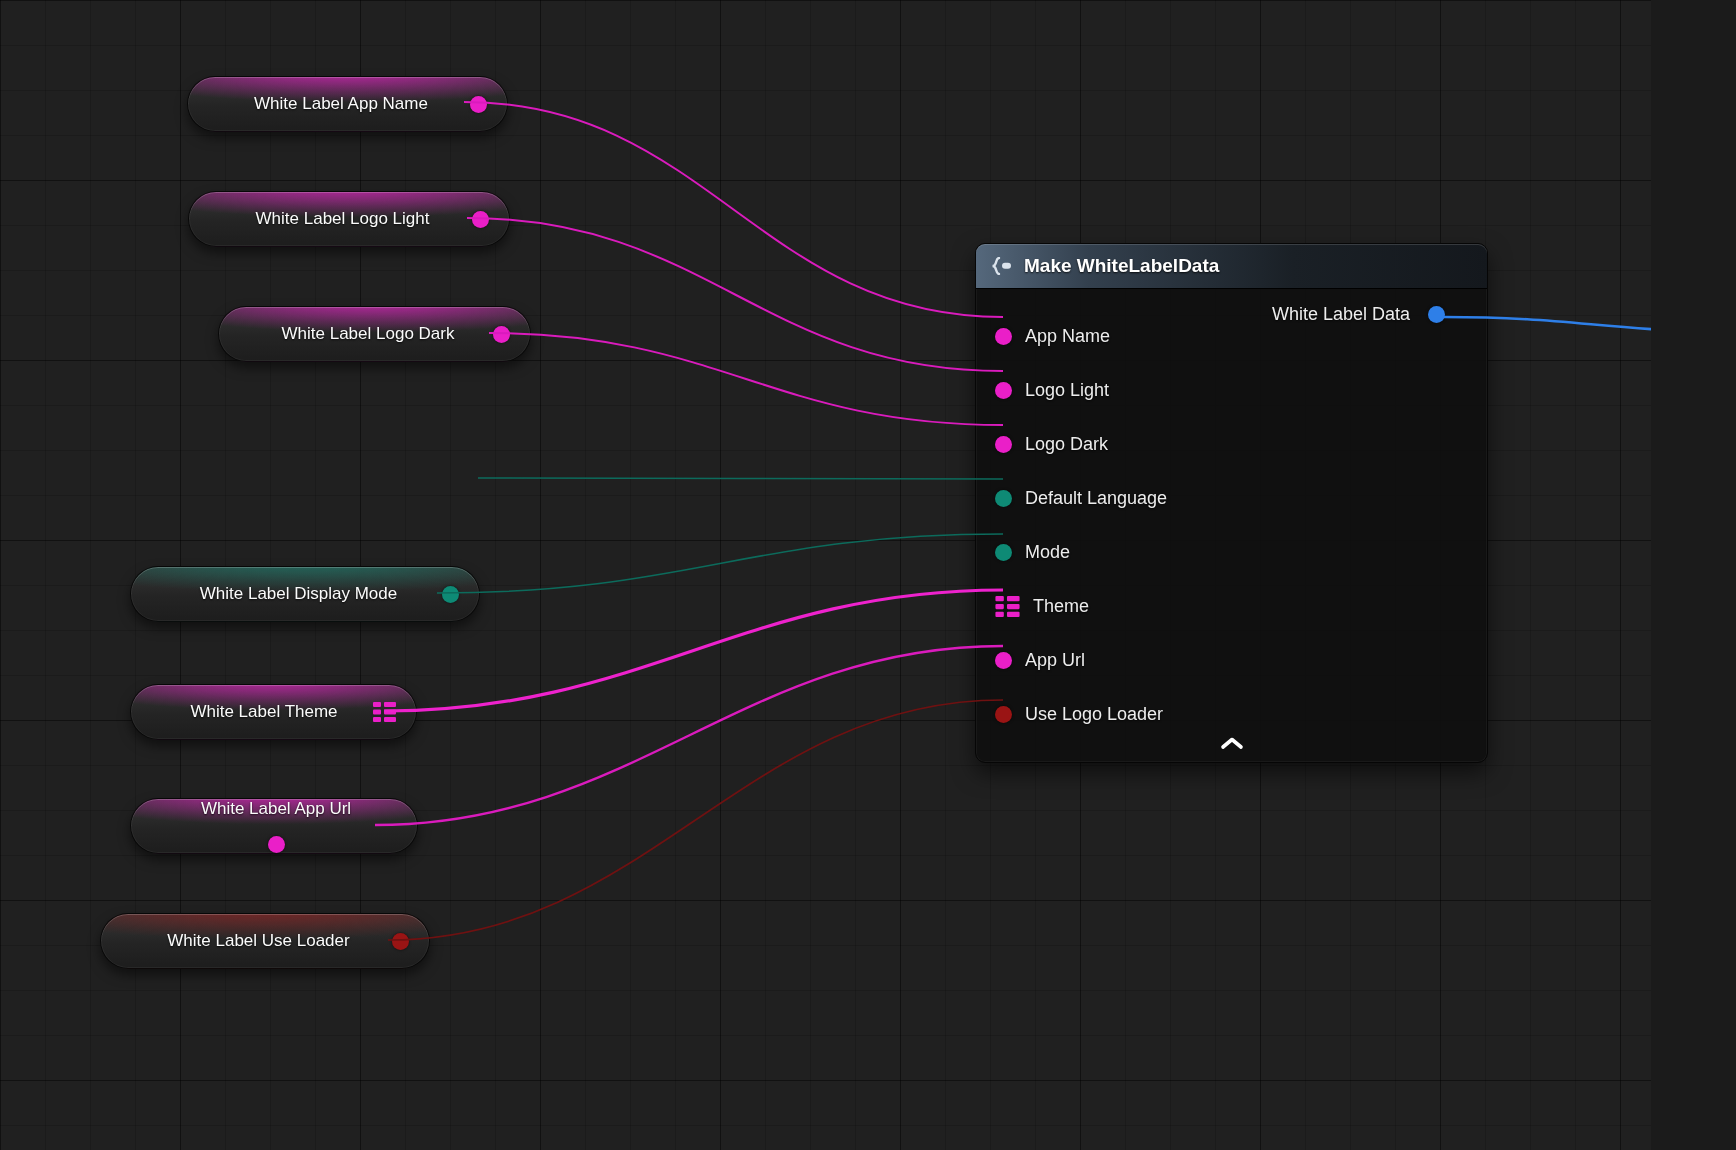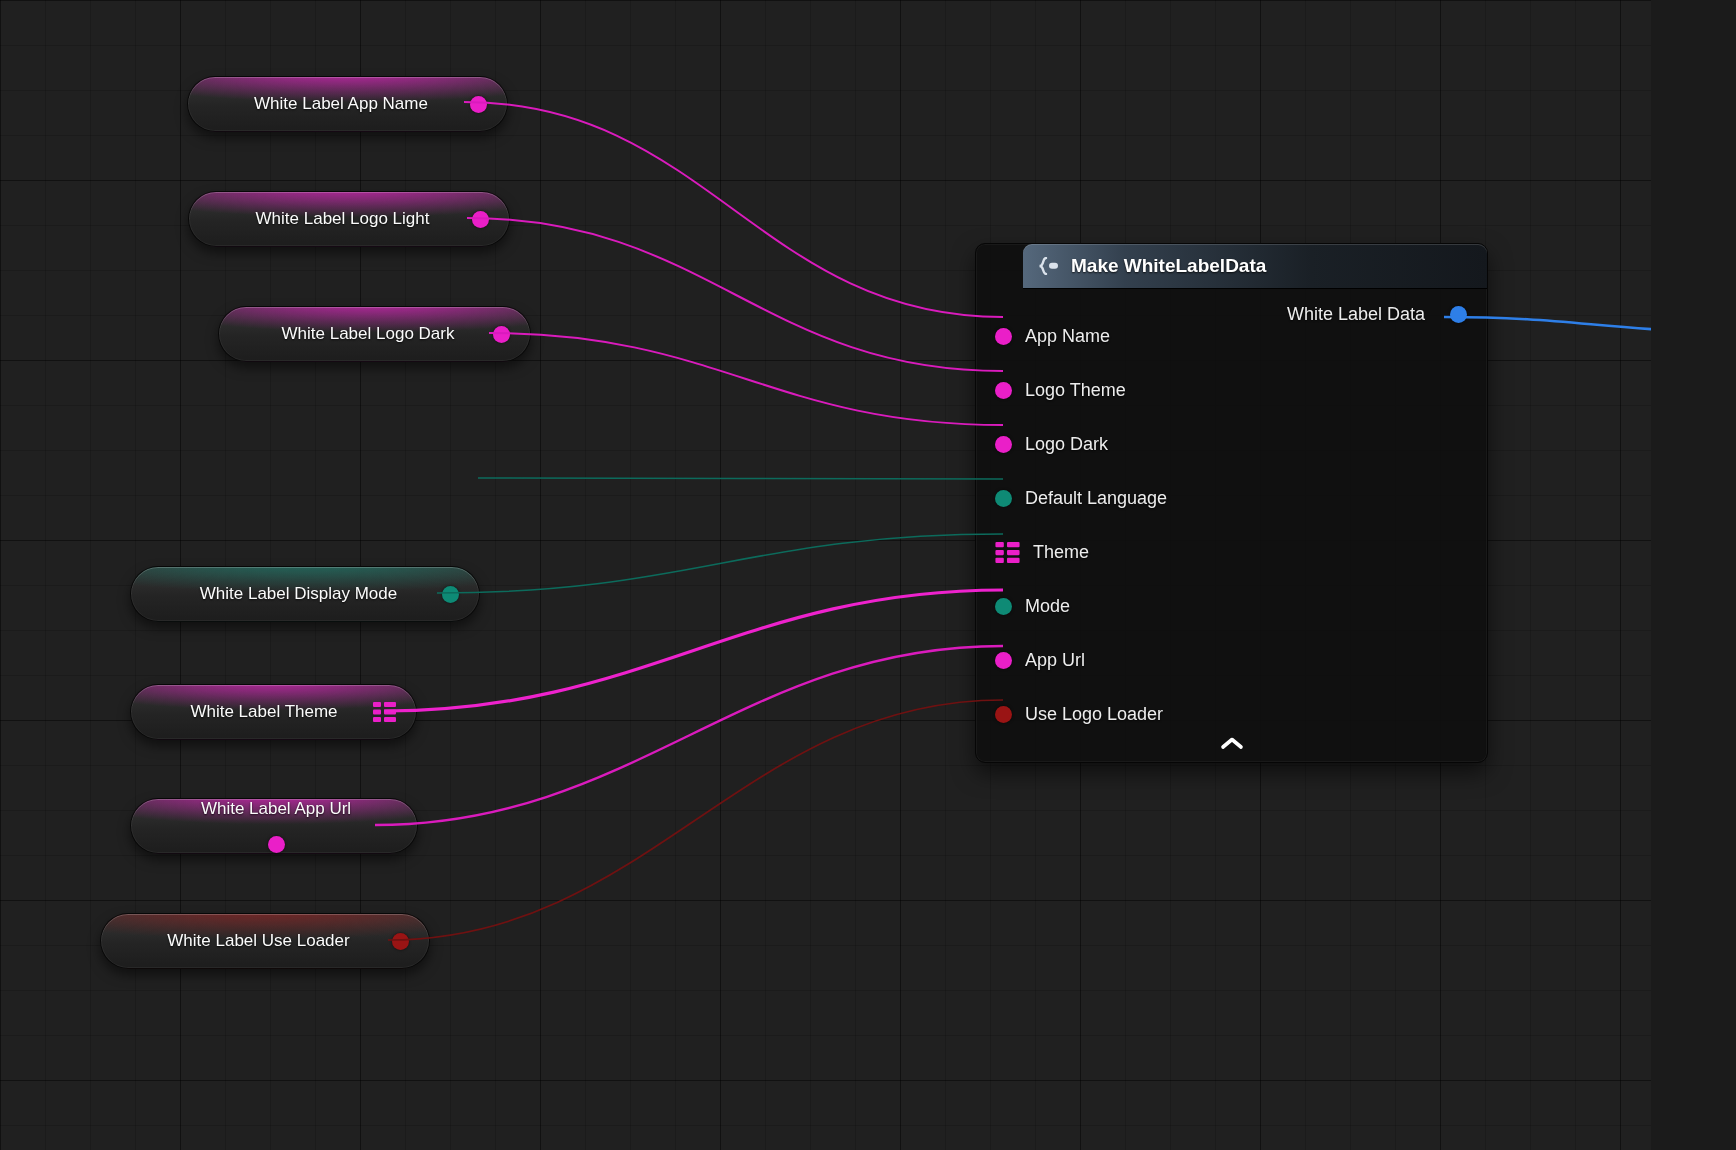--- a/index.html
+++ b/index.html
@@ -48,34 +48,33 @@
     background:rgba(15,15,15,0.94);
     border:1px solid #060606;border-radius:10px;box-sizing:border-box;
     box-shadow:0 10px 22px rgba(0,0,0,0.55), inset 0 0 0 1px rgba(255,255,255,0.04);
   }
   .mn-header{
     height:44px;border-radius:9px 9px 0 0;
     display:flex;align-items:center;gap:10px;padding:0 14px;
     background:linear-gradient(90deg,#55687c 0%, #33404e 22%, #1a2026 62%, #14181d 100%);
     border-bottom:1px solid #000;
     box-shadow:inset 0 1px 0 rgba(255,255,255,0.14);
-    margin-left:47px;
   }
   .mn-title{color:#ffffff;font-size:19px;font-weight:bold;
     text-shadow:0 1px 2px rgba(0,0,0,0.8);white-space:nowrap;}
   .mn-body{padding-top:20px;}
   .mn-row{height:54px;display:flex;align-items:center;gap:13px;padding-left:19px;}
   .mn-label{color:#ededed;font-size:18px;text-shadow:0 1px 2px rgba(0,0,0,0.75);white-space:nowrap;}
   .p-pink{background:#ea1fc8;}
   .p-teal{background:#0e8a75;}
   .p-red{background:#9a1414;}
   .p-blue{background:#2e7fe8;}
   .mn-output{
-    position:absolute;top:60px;right:20px;
-    display:flex;align-items:center;gap:25px;
+    position:absolute;top:60px;right:42px;
+    display:flex;align-items:center;gap:18px;
   }
   .mn-collapse{
     position:absolute;bottom:4px;left:0;right:0;height:30px;
     display:flex;align-items:center;justify-content:center;cursor:pointer;
   }
 
   
   .wires{position:absolute;left:0;top:0;pointer-events:none;z-index:5;}
   .wires path{fill:none;pointer-events:visibleStroke;}
 
@@ -144,50 +143,50 @@
         <span class="mn-title">Make WhiteLabelData</span>
       </div>
 
       <div class="mn-body">
         <div class="mn-row">
           <span class="pin round p-pink"></span>
           <span class="mn-label">App Name</span>
         </div>
         <div class="mn-row">
           <span class="pin round p-pink"></span>
-          <span class="mn-label">Logo Theme</span>
+          <span class="mn-label">Logo Light</span>
         </div>
         <div class="mn-row">
           <span class="pin round p-pink"></span>
           <span class="mn-label">Logo Dark</span>
         </div>
         <div class="mn-row">
           <span class="pin round p-teal"></span>
           <span class="mn-label">Default Language</span>
+        </div>
+        <div class="mn-row">
+          <span class="pin round p-teal"></span>
+          <span class="mn-label">Mode</span>
         </div>
         <div class="mn-row">
           <span class="pin map-icon">
             <svg width="25" height="21" viewBox="0 0 23 20">
               <g fill="#ea1fc8">
                 <rect x="0" y="0" width="8" height="5" rx="1"></rect>
                   <rect x="11" y="0" width="12" height="5" rx="1"></rect>
                 <rect x="0" y="7.5" width="8" height="5" rx="1"></rect>
                   <rect x="11" y="7.5" width="12" height="5" rx="1"></rect>
                 <rect x="0" y="15" width="8" height="5" rx="1"></rect>
                   <rect x="11" y="15" width="12" height="5" rx="1"></rect>
               </g>
             </svg>
           </span>
           <span class="mn-label">Theme</span>
         </div>
         <div class="mn-row">
-          <span class="pin round p-teal"></span>
-          <span class="mn-label">Mode</span>
-        </div>
-        <div class="mn-row">
           <span class="pin round p-pink"></span>
           <span class="mn-label">App Url</span>
         </div>
         <div class="mn-row">
           <span class="pin round p-red"></span>
           <span class="mn-label">Use Logo Loader</span>
         </div>
       </div>
 
       <div class="mn-output">

